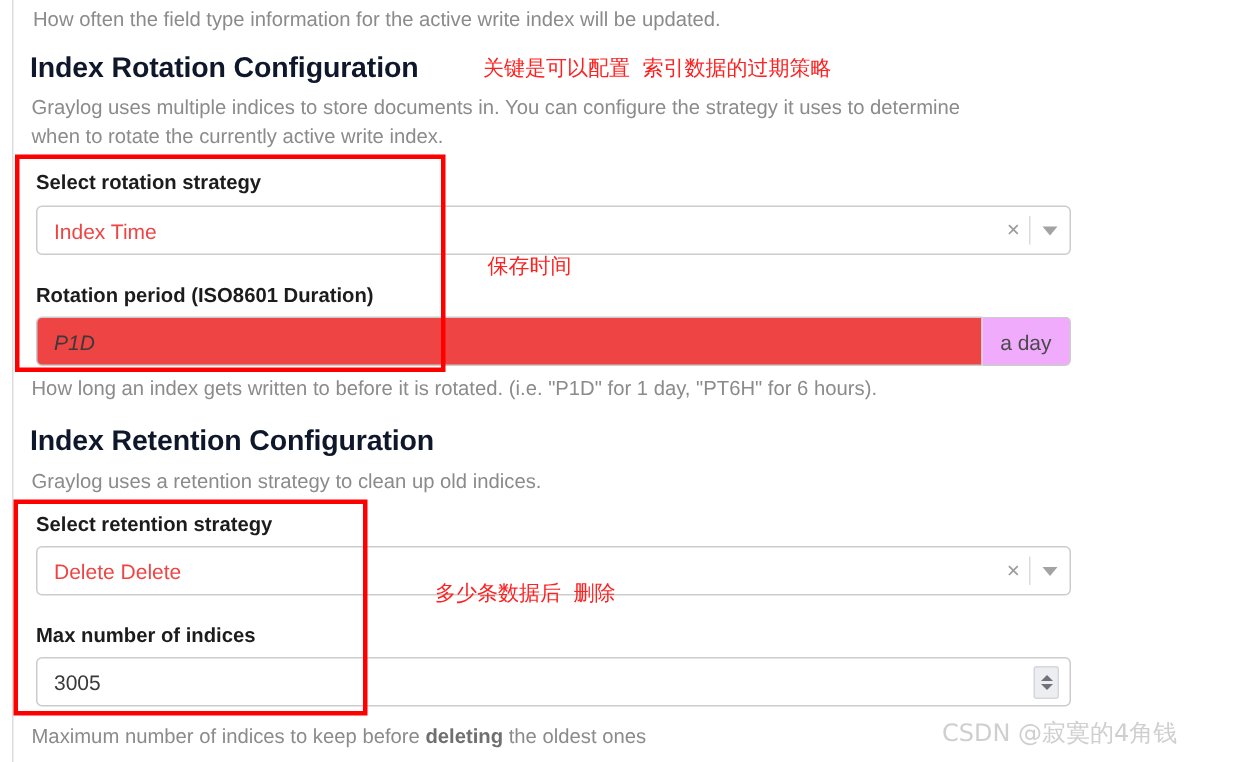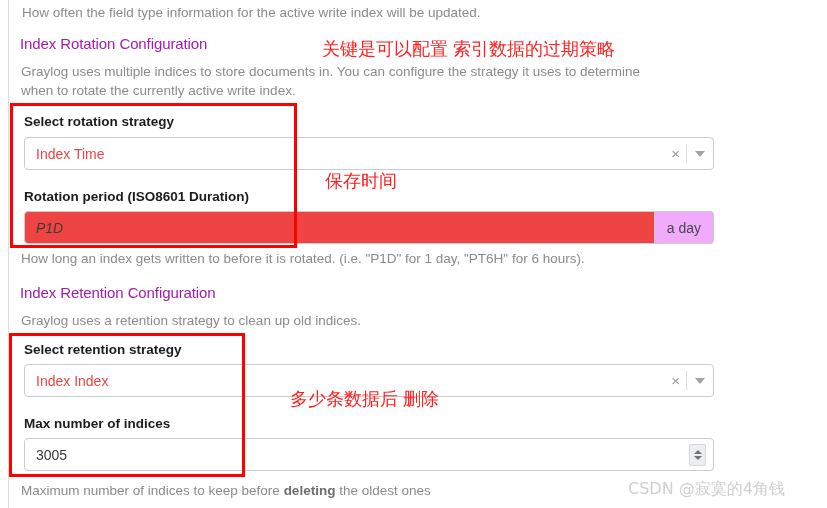--- a/index.html
+++ b/index.html
@@ -38,23 +38,23 @@
     position: absolute;
     font-size: 13.5px;
     color: #8b8b8b;
     line-height: 19px;
     white-space: nowrap;
   }
   .help-text b { color: #6f6f6f; font-weight: bold; }
 
   .section-title {
     position: absolute;
-    font-size: 15px;
-    color: #a21caf;
-    font-weight: normal;
+    font-size: 19px;
+    color: #0f172a;
+    font-weight: bold;
     white-space: nowrap;
     letter-spacing: -0.1px;
   }
 
   .field-label {
     position: absolute;
     font-size: 13.5px;
     font-weight: bold;
     color: #1c1c1c;
     white-space: nowrap;
@@ -185,22 +185,22 @@
   
   .anno-box {
     position: absolute;
     box-sizing: border-box;
     border: 3px solid #ff0000;
     pointer-events: none;
   }
   .anno-text {
     position: absolute;
     color: #ff2020;
-    font-size: 18px;
-    font-family: Liberation Sans, sans-serif;
+    font-size: 14px;
+    font-family: Liberation Mono, monospace;
     white-space: nowrap;
   }
 
   .watermark {
     position: absolute;
     color: #cfcfcf;
     font-size: 16px;
     font-family: "DejaVu Sans", sans-serif;
     white-space: nowrap;
   }
@@ -239,21 +239,21 @@
 
   <div class="help-text" style="left:21px; top:249px;">How long an index gets written to before it is rotated. (i.e. "P1D" for 1 day, "PT6H" for 6 hours).</div>
 
   <div class="section-title" style="left:20px; top:284px;">Index Retention Configuration</div>
 
   <div class="help-text" style="left:21px; top:311px;">Graylog uses a retention strategy to clean up old indices.</div>
 
   <div class="field-label" style="left:24px; top:342px;">Select retention strategy</div>
 
   <div class="select-box" style="left:24px; top:364px; width:690px; height:33px;">
-    <div class="select-value">Index Index</div>
+    <div class="select-value">Delete Delete</div>
     <div class="select-clear">×</div>
     <div class="select-sep"></div>
     <div class="select-caret">
       <span class="caret-glyph"></span>
     </div>
   </div>
 
   <div class="field-label" style="left:24px; top:416px;">Max number of indices</div>
 
   <div class="number-input" style="left:24px; top:438px; width:690px; height:33px;">

